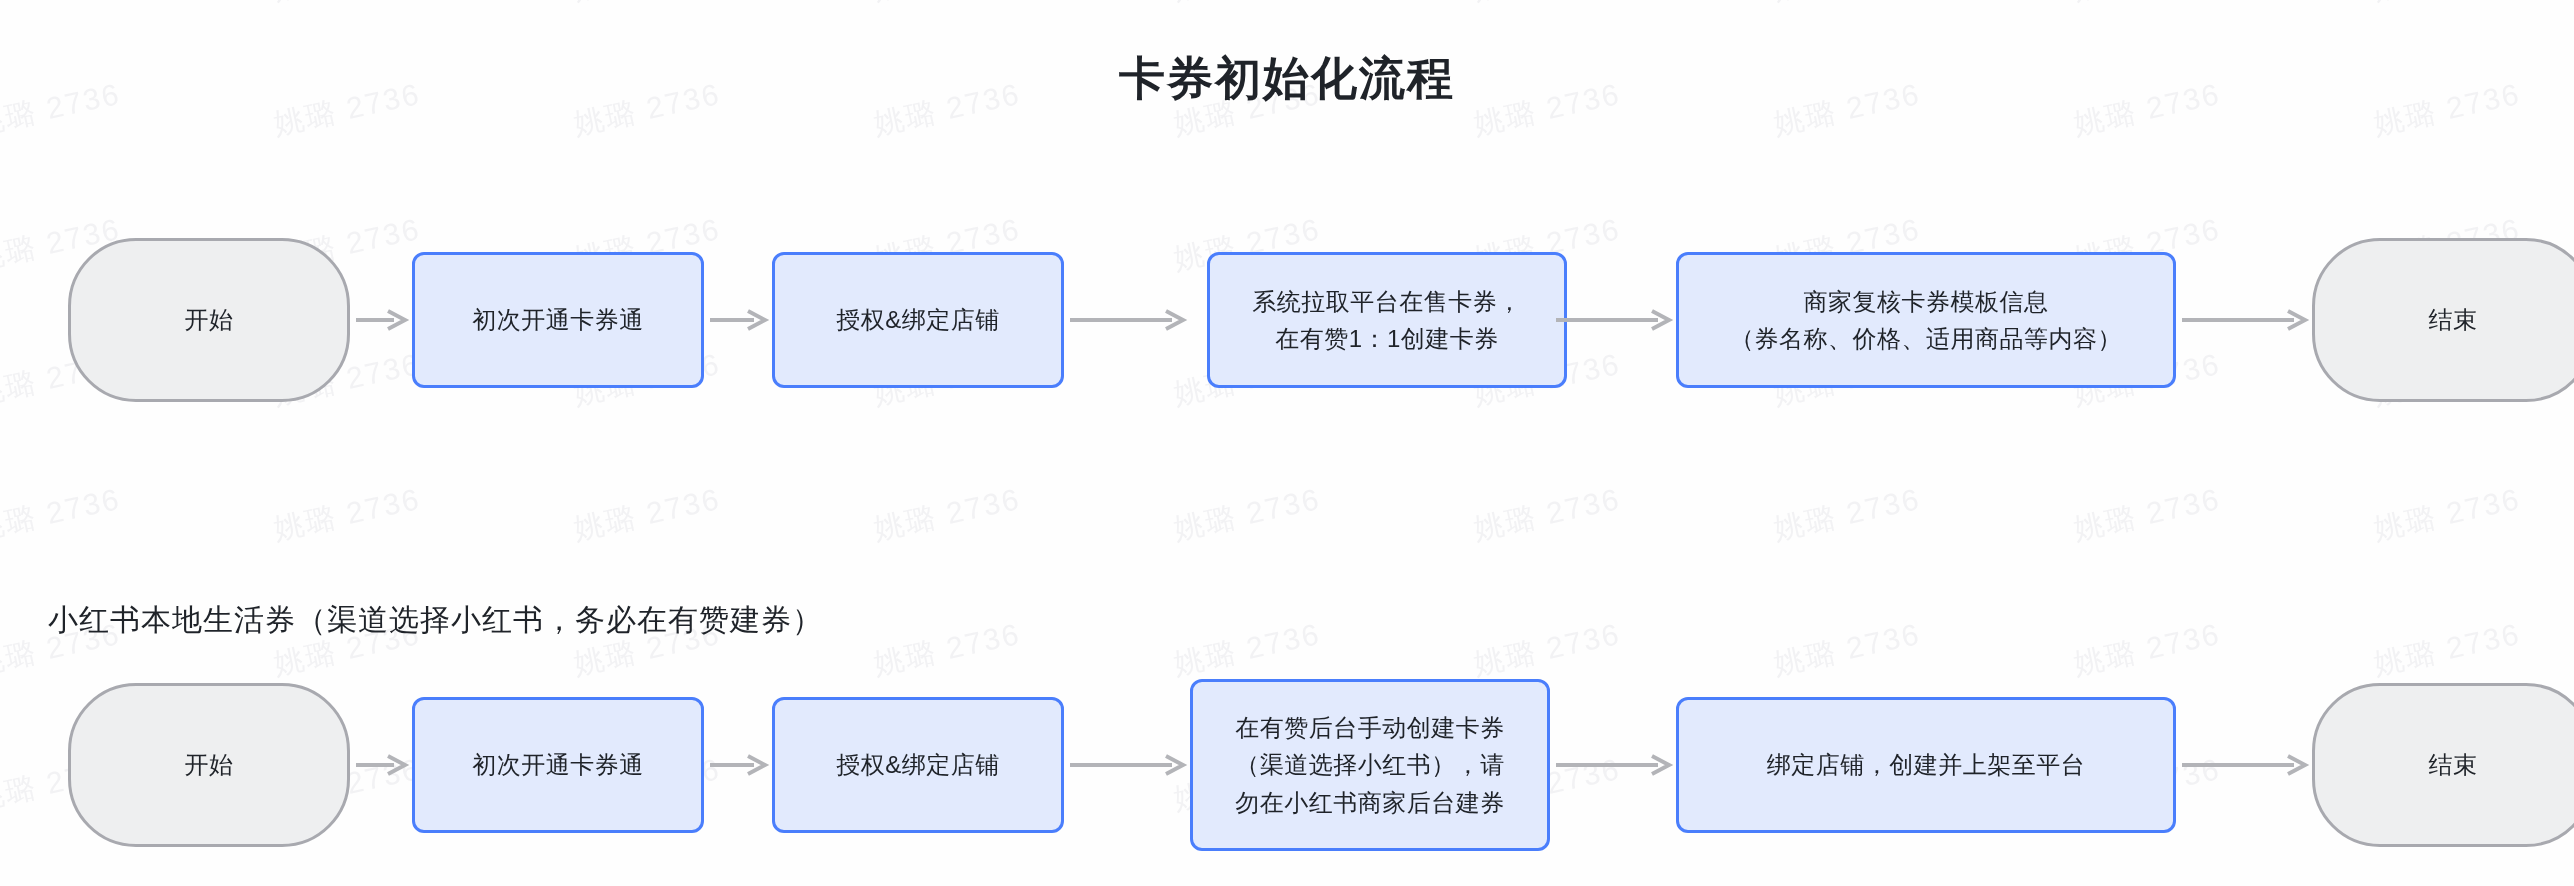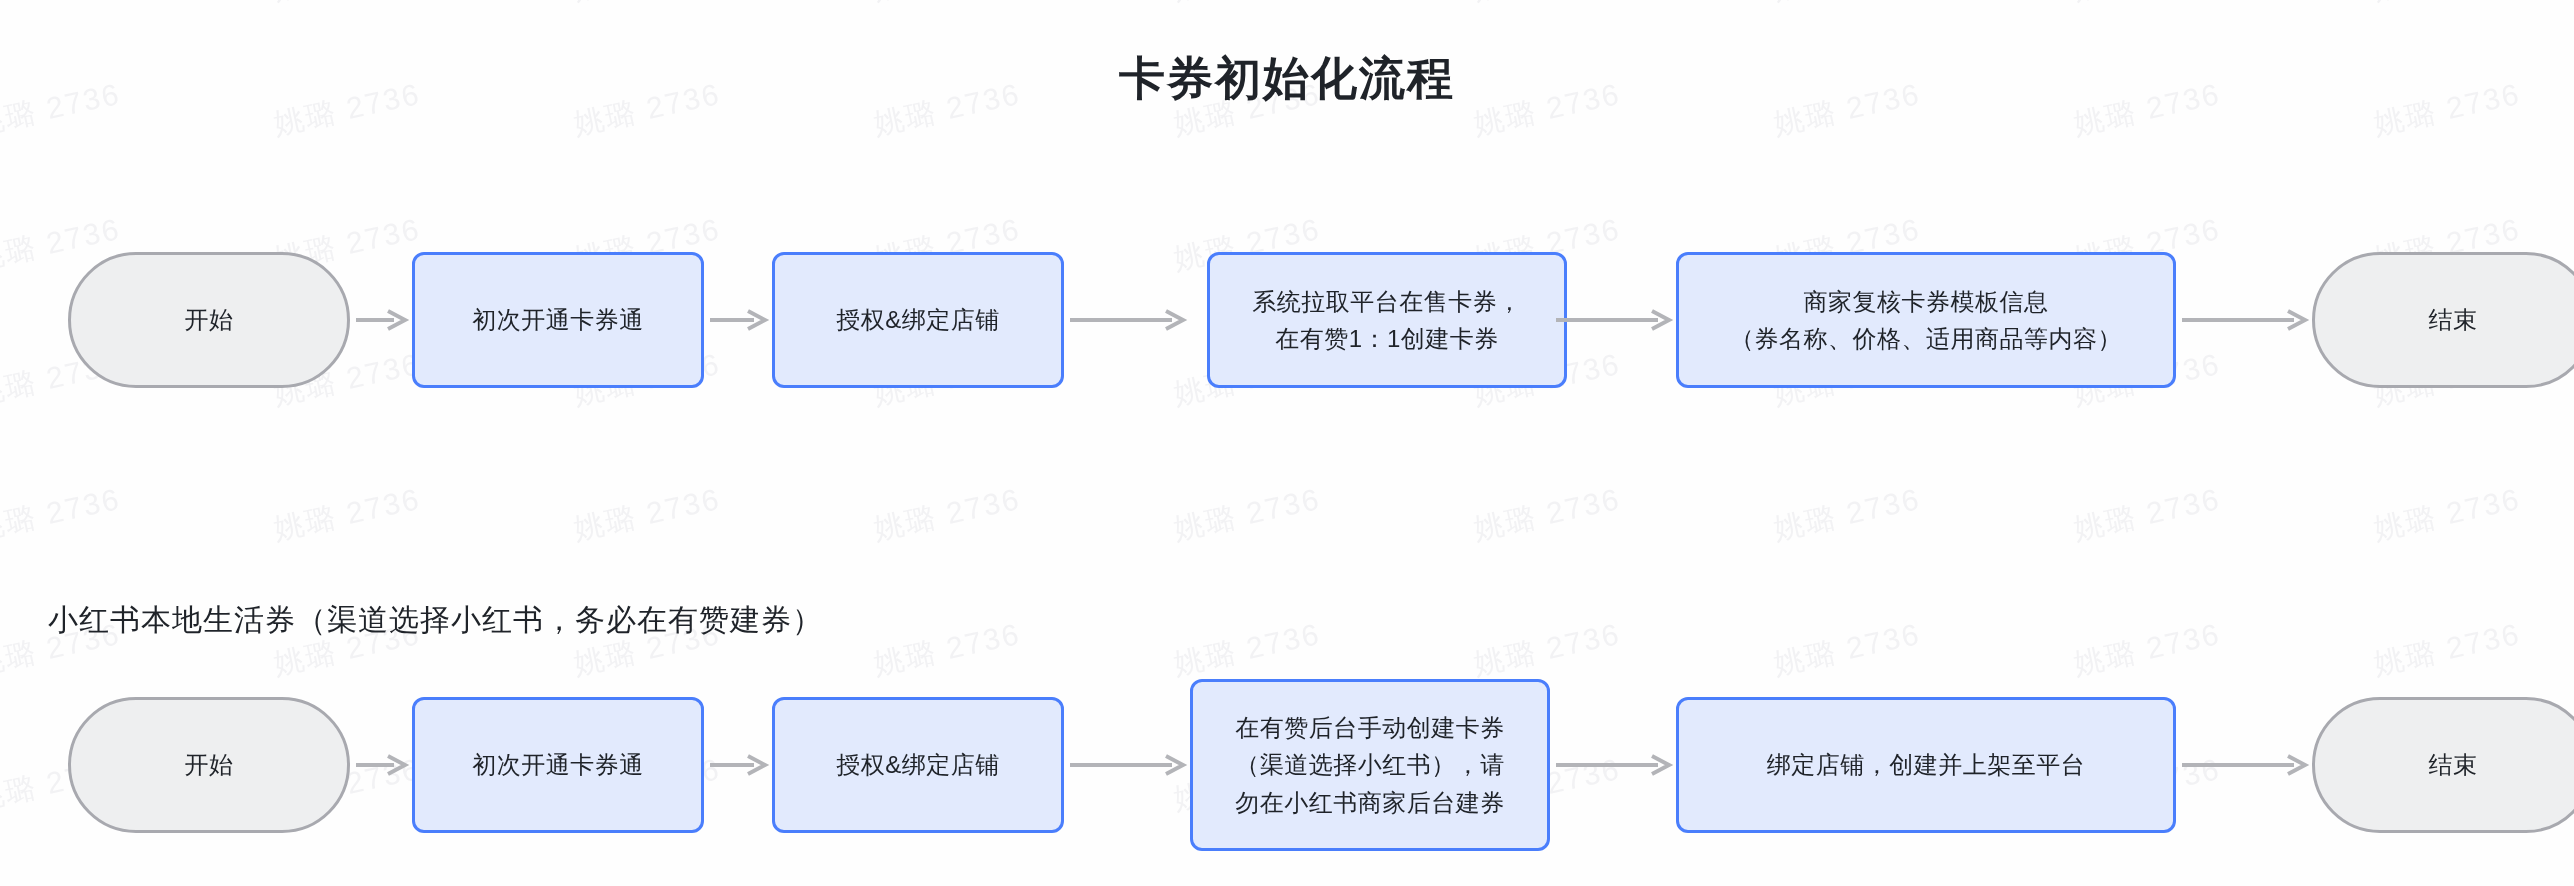--- a/index.html
+++ b/index.html
@@ -83,21 +83,21 @@
     line-height: 1.55;
     color: #1f2329;
     letter-spacing: 0.5px;
     padding: 10px 14px;
   }
   .node.terminal {
     background: #eeeff0;
     border: 3px solid #a8a9af;
     border-radius: 68px;
     width: 282px;
-    height: 136px;
+    height: 164px;
   }
   .node.process {
     background: #e2eafd;
     border: 3px solid #4a7efc;
     border-radius: 12px;
     width: 292px;
     height: 136px;
   }
   .node.process.wide  { width: 360px; }
   .node.process.wider { width: 500px; text-align: center; }

